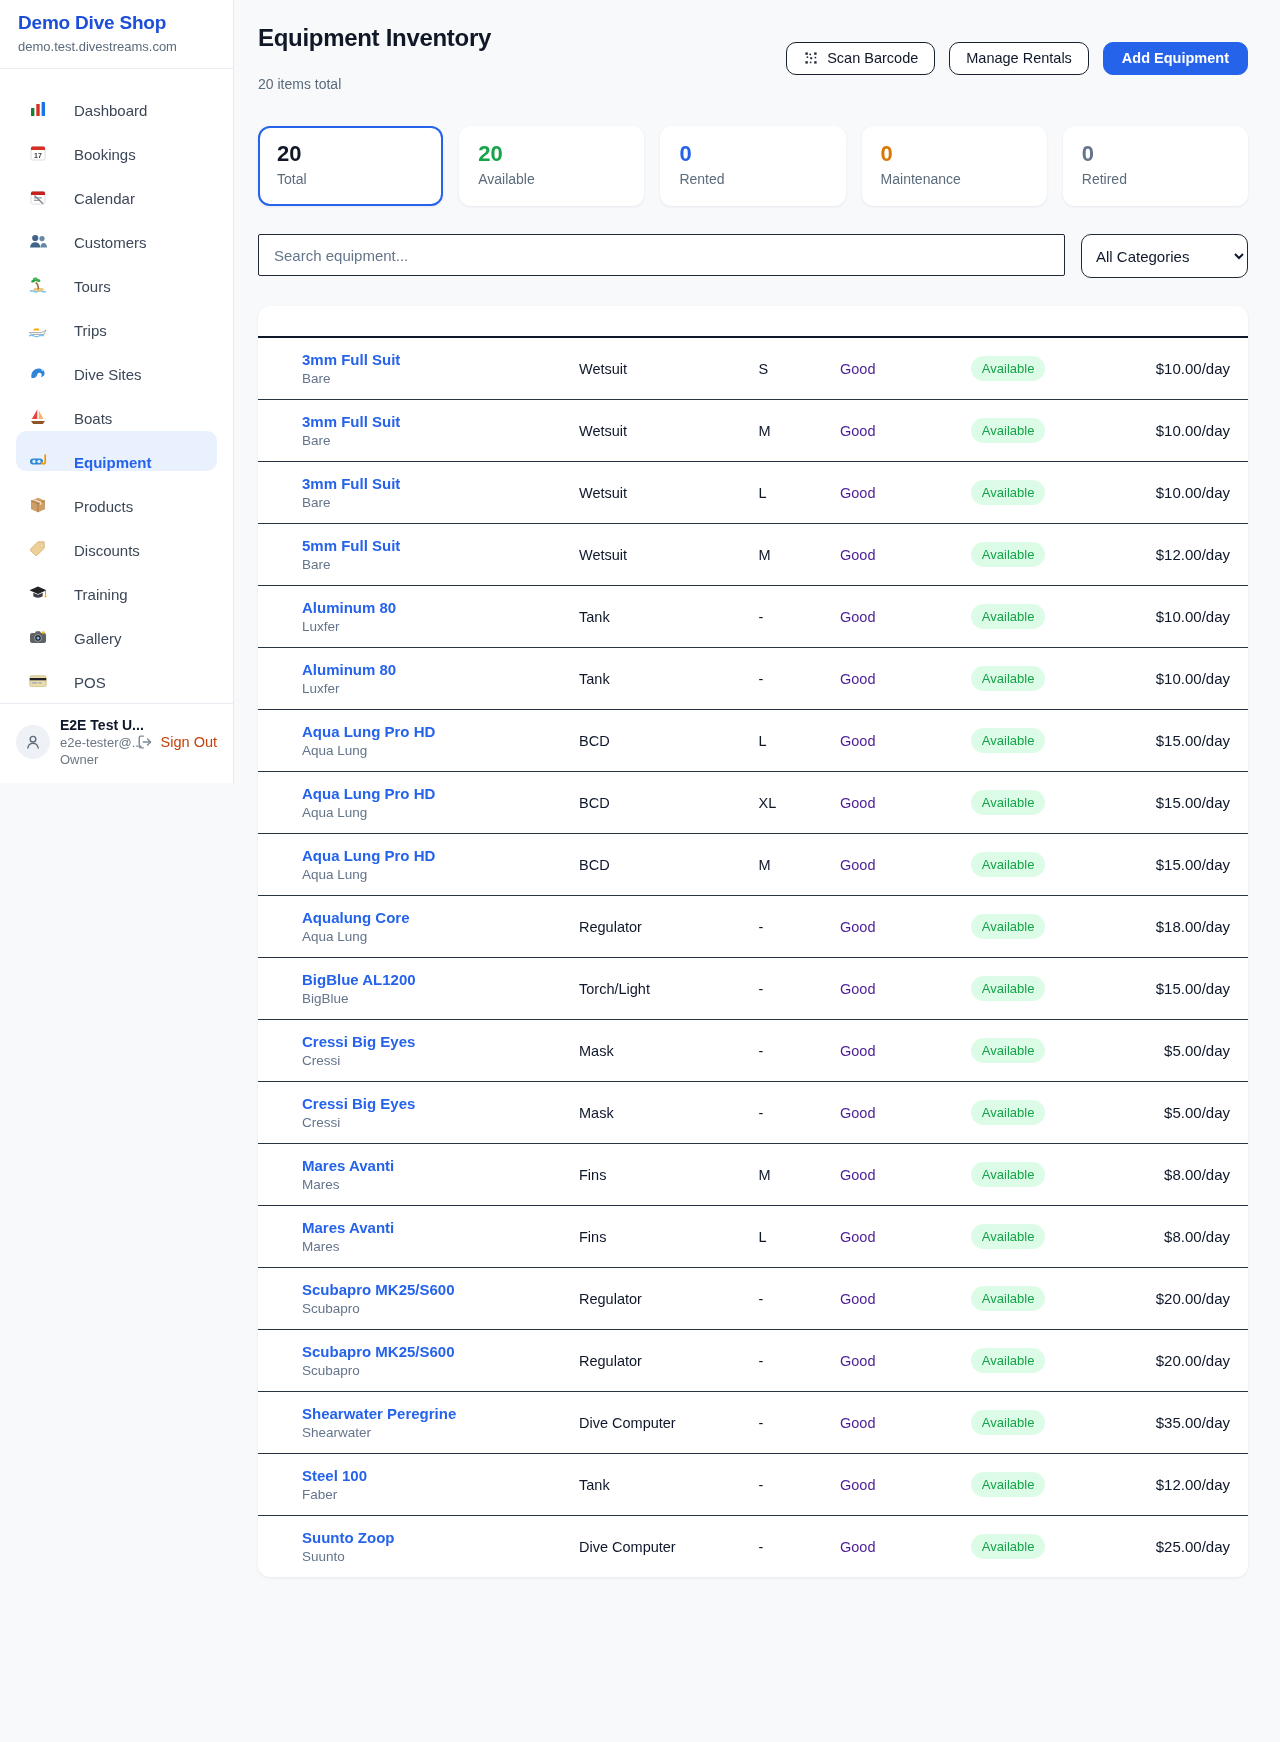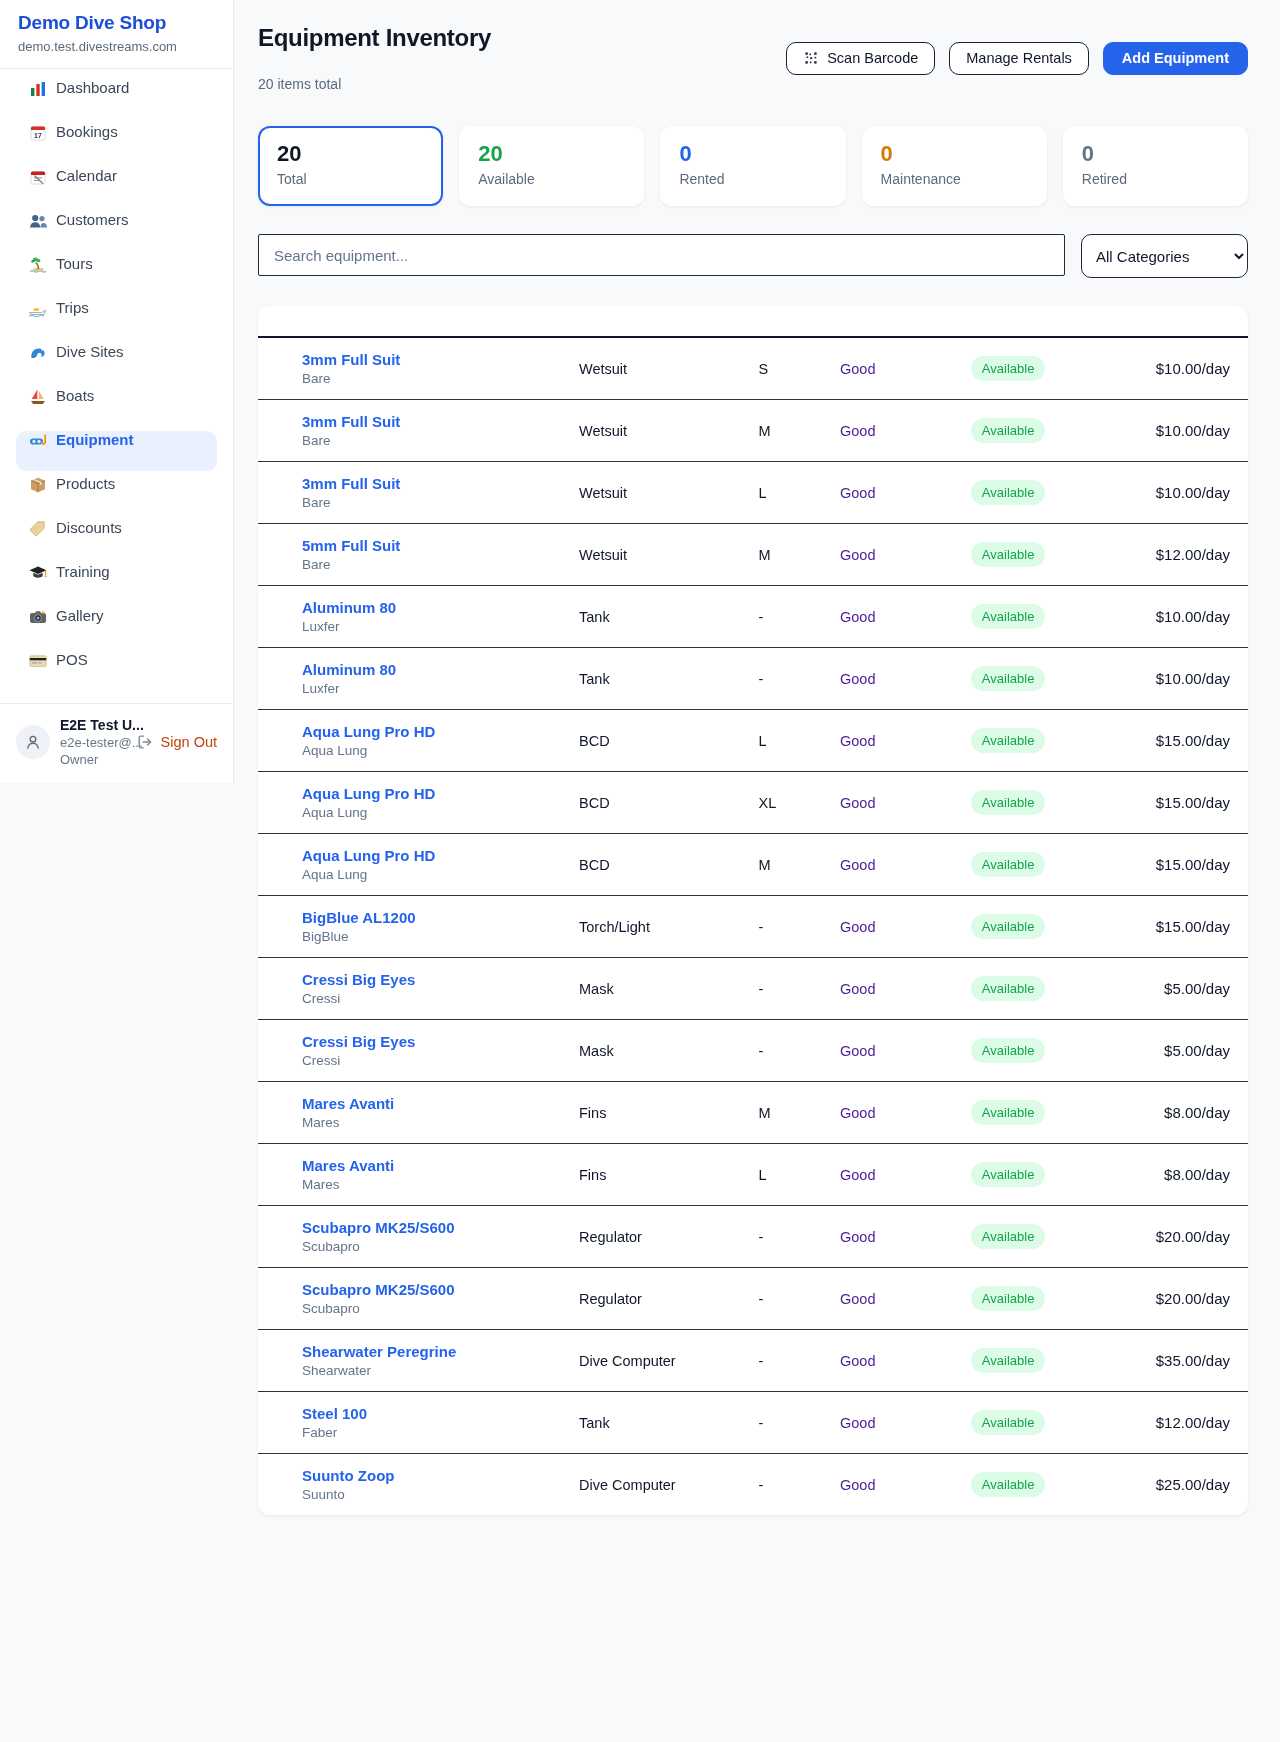--- a/index.html
+++ b/index.html
@@ -10,21 +10,21 @@
     font-family:"Liberation Sans", sans-serif;
     display:flex; align-items:flex-start;
   }
   
   aside { width:234px; min-width:234px; background:#fff; border-right:1px solid #e5e9f0; }
   .side-head { padding:12px 18px 14px; }
   .brand { font-size:19px; font-weight:800; color:#1d4ed8; letter-spacing:-.2px; }
   .domain { font-size:13px; color:#5b6b7c; margin-top:5px; }
   .side-sep { border-top:1px solid #e8ecf2; }
   nav { padding:10px 16px 8px; }
-  .nav-item { display:flex; align-items:flex-start; gap:8px; height:40px; margin-bottom:4px;
+  .nav-item { display:flex; align-items:flex-end; gap:26px; height:40px; margin-bottom:4px;
     padding:0 12px; border-radius:10px; cursor:pointer; color:#3b4757; font-size:15px; }
   .nav-item.active { background:#eaf1fe; color:#2563eb; font-weight:600; }
   .nav-icon { width:20px; height:20px; display:flex; }
   .nav-icon svg { width:20px; height:20px; }
   .user-row { display:flex; align-items:center; gap:10px; padding:13px 16px 16px; border-top:1px solid #e8ecf2; }
   .avatar { width:34px; height:34px; min-width:34px; border-radius:50%; background:#eef1f5;
     display:flex; align-items:center; justify-content:center; }
   .user-info { flex:1; min-width:0; }
   .user-name { font-size:14px; font-weight:700; white-space:nowrap; }
   .user-email, .user-role { font-size:13px; color:#6b7785; margin-top:2px; white-space:nowrap; }
@@ -475,20 +475,35 @@
     <td>
       <a class="cond-link">Good</a>
     </td>
     <td>
       <span class="badge">Available</span>
     </td>
     <td>$15.00/day</td>
   </tr>
           <tr>
     <td>
+      <a class="item-link">Aqualung Core</a>
+      <div class="item-brand">Aqua Lung</div>
+    </td>
+    <td>Regulator</td>
+    <td>-</td>
+    <td>
+      <a class="cond-link">Good</a>
+    </td>
+    <td>
+      <span class="badge">Available</span>
+    </td>
+    <td>$18.00/day</td>
+  </tr>
+          <tr>
+    <td>
       <a class="item-link">BigBlue AL1200</a>
       <div class="item-brand">BigBlue</div>
     </td>
     <td>Torch/Light</td>
     <td>-</td>
     <td>
       <a class="cond-link">Good</a>
     </td>
     <td>
       <span class="badge">Available</span>

